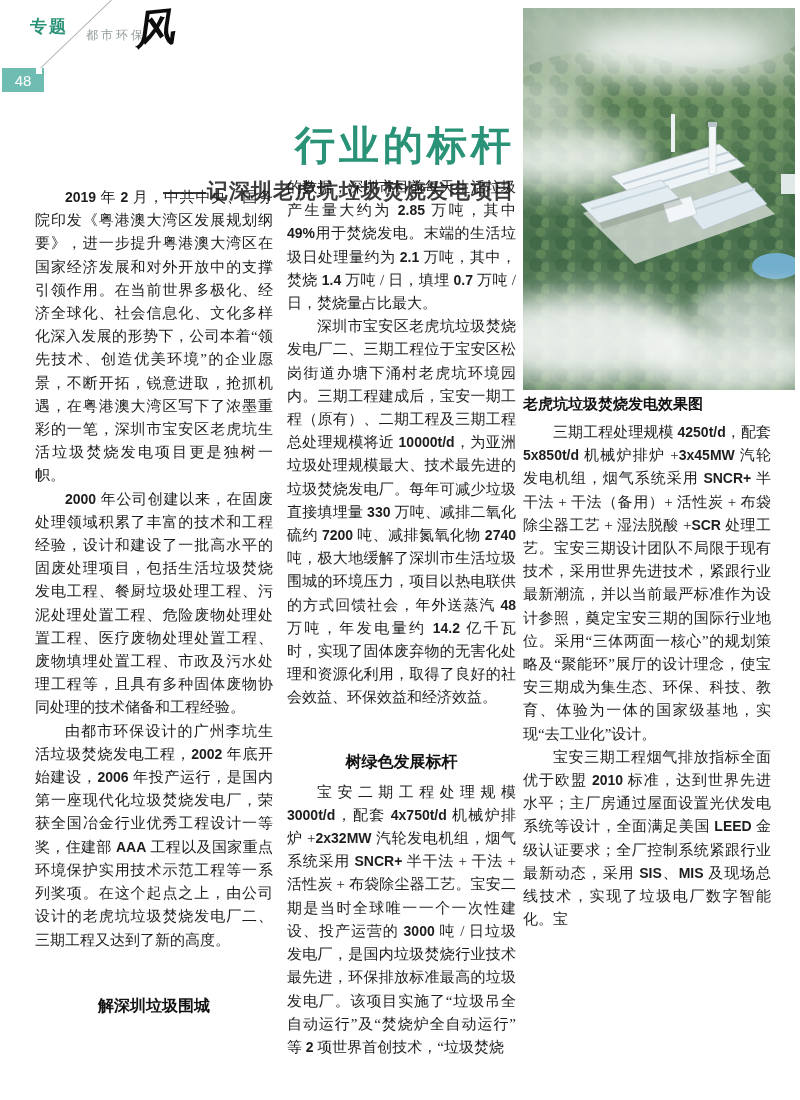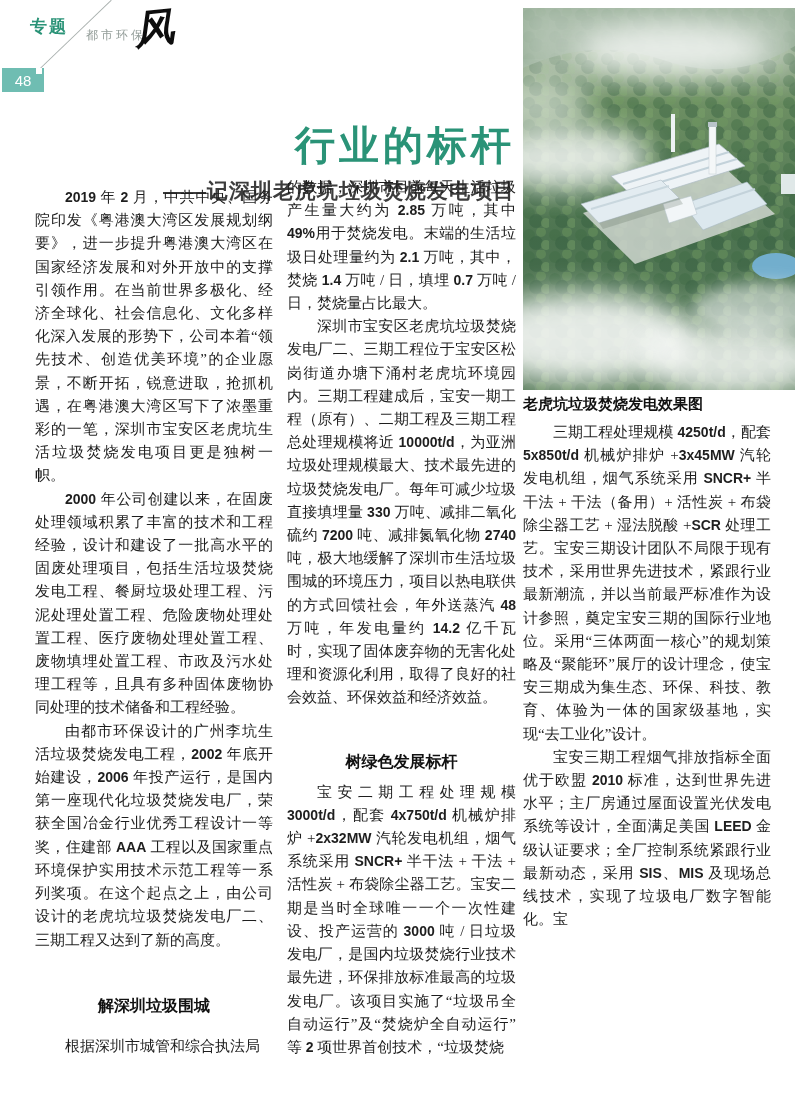--- a/index.html
+++ b/index.html
@@ -30,21 +30,21 @@
   
   .col{position:absolute;}
   #col1{left:35px;top:186px;width:238px;}
   #col2{left:287px;top:176px;width:229px;}
   #col3{left:523px;top:8px;width:272px;}
   .body-p{font-size:15px;line-height:23.2px;text-align:justify;margin:0;}
   .indent{text-indent:2em;}
   .lat{font-family:"Liberation Sans",sans-serif;font-weight:700;font-size:14px;}
   .colh{font-family:"Liberation Sans",sans-serif;font-weight:700;font-size:16px;
       text-align:center;margin:42px 0 8px;color:#111;}
-  #col1 .colh{margin:44px 0 18px;}
+  #col1 .colh{margin:44px 0 26px;}
 
   
   .photo{display:block;width:272px;height:382px;}
   .caption{font-family:"Liberation Sans",sans-serif;font-weight:700;font-size:15px;
       margin:5px 0 7px;width:248px;color:#111;}
   #col3 .body-p{width:248px;}
 </style>
 </head>
 <body>
 
@@ -60,21 +60,20 @@
   <div class="pagebox-notch"></div>
 
   <div class="title">行业的标杆</div>
   <div class="subtitle">——记深圳老虎坑垃圾焚烧发电项目</div>
 
   <div class="col" id="col1">
     <p class="body-p indent"><b class="lat">2019</b> 年 <b class="lat">2</b> 月，中共中央、国务院印发《粤港澳大湾区发展规划纲要》，进一步提升粤港澳大湾区在国家经济发展和对外开放中的支撑引领作用。在当前世界多极化、经济全球化、社会信息化、文化多样化深入发展的形势下，公司本着“领先技术、创造优美环境”的企业愿景，不断开拓，锐意进取，抢抓机遇，在粤港澳大湾区写下了浓墨重彩的一笔，深圳市宝安区老虎坑生活垃圾焚烧发电项目更是独树一帜。</p>
     <p class="body-p indent"><b class="lat">2000</b> 年公司创建以来，在固废处理领域积累了丰富的技术和工程经验，设计和建设了一批高水平的固废处理项目，包括生活垃圾焚烧发电工程、餐厨垃圾处理工程、污泥处理处置工程、危险废物处理处置工程、医疗废物处理处置工程、废物填埋处置工程、市政及污水处理工程等，且具有多种固体废物协同处理的技术储备和工程经验。</p>
     <p class="body-p indent">由都市环保设计的广州李坑生活垃圾焚烧发电工程，<b class="lat">2002</b> 年底开始建设，<b class="lat">2006</b> 年投产运行，是国内第一座现代化垃圾焚烧发电厂，荣获全国冶金行业优秀工程设计一等奖，住建部 <b class="lat">AAA</b> 工程以及国家重点环境保护实用技术示范工程等一系列奖项。在这个起点之上，由公司设计的老虎坑垃圾焚烧发电厂二、三期工程又达到了新的高度。</p>
     <h3 class="colh">解深圳垃圾围城</h3>
-    <p class="body-p indent">根据深圳市城管和综合执法局</p>
   </div>
 
   <div class="col" id="col2">
     <p class="body-p">的数据，深圳市目前每天生活垃圾产生量大约为 <b class="lat">2.85</b> 万吨，其中 <b class="lat">49%</b>用于焚烧发电。末端的生活垃圾日处理量约为 <b class="lat">2.1</b> 万吨，其中，焚烧 <b class="lat">1.4</b> 万吨 / 日，填埋 <b class="lat">0.7</b> 万吨 / 日，焚烧量占比最大。</p>
     <p class="body-p indent">深圳市宝安区老虎坑垃圾焚烧发电厂二、三期工程位于宝安区松岗街道办塘下涌村老虎坑环境园内。三期工程建成后，宝安一期工程（原有）、二期工程及三期工程总处理规模将近 <b class="lat">10000t/d</b>，为亚洲垃圾处理规模最大、技术最先进的垃圾焚烧发电厂。每年可减少垃圾直接填埋量 <b class="lat">330</b> 万吨、减排二氧化硫约 <b class="lat">7200</b> 吨、减排氮氧化物 <b class="lat">2740</b> 吨，极大地缓解了深圳市生活垃圾围城的环境压力，项目以热电联供的方式回馈社会，年外送蒸汽 <b class="lat">48</b> 万吨，年发电量约 <b class="lat">14.2</b> 亿千瓦时，实现了固体废弃物的无害化处理和资源化利用，取得了良好的社会效益、环保效益和经济效益。</p>
     <h3 class="colh">树绿色发展标杆</h3>
     <p class="body-p indent">宝安二期工程处理规模 <b class="lat">3000t/d</b>，配套 <b class="lat">4x750t/d</b> 机械炉排炉 +<b class="lat">2x32MW</b> 汽轮发电机组，烟气系统采用 <b class="lat">SNCR+</b> 半干法 + 干法 + 活性炭 + 布袋除尘器工艺。宝安二期是当时全球唯一一个一次性建设、投产运营的 <b class="lat">3000</b> 吨 / 日垃圾发电厂，是国内垃圾焚烧行业技术最先进，环保排放标准最高的垃圾发电厂。该项目实施了“垃圾吊全自动运行”及“焚烧炉全自动运行” 等 <b class="lat">2</b> 项世界首创技术，“垃圾焚烧</p>
   </div>
 
   <div class="col" id="col3">

